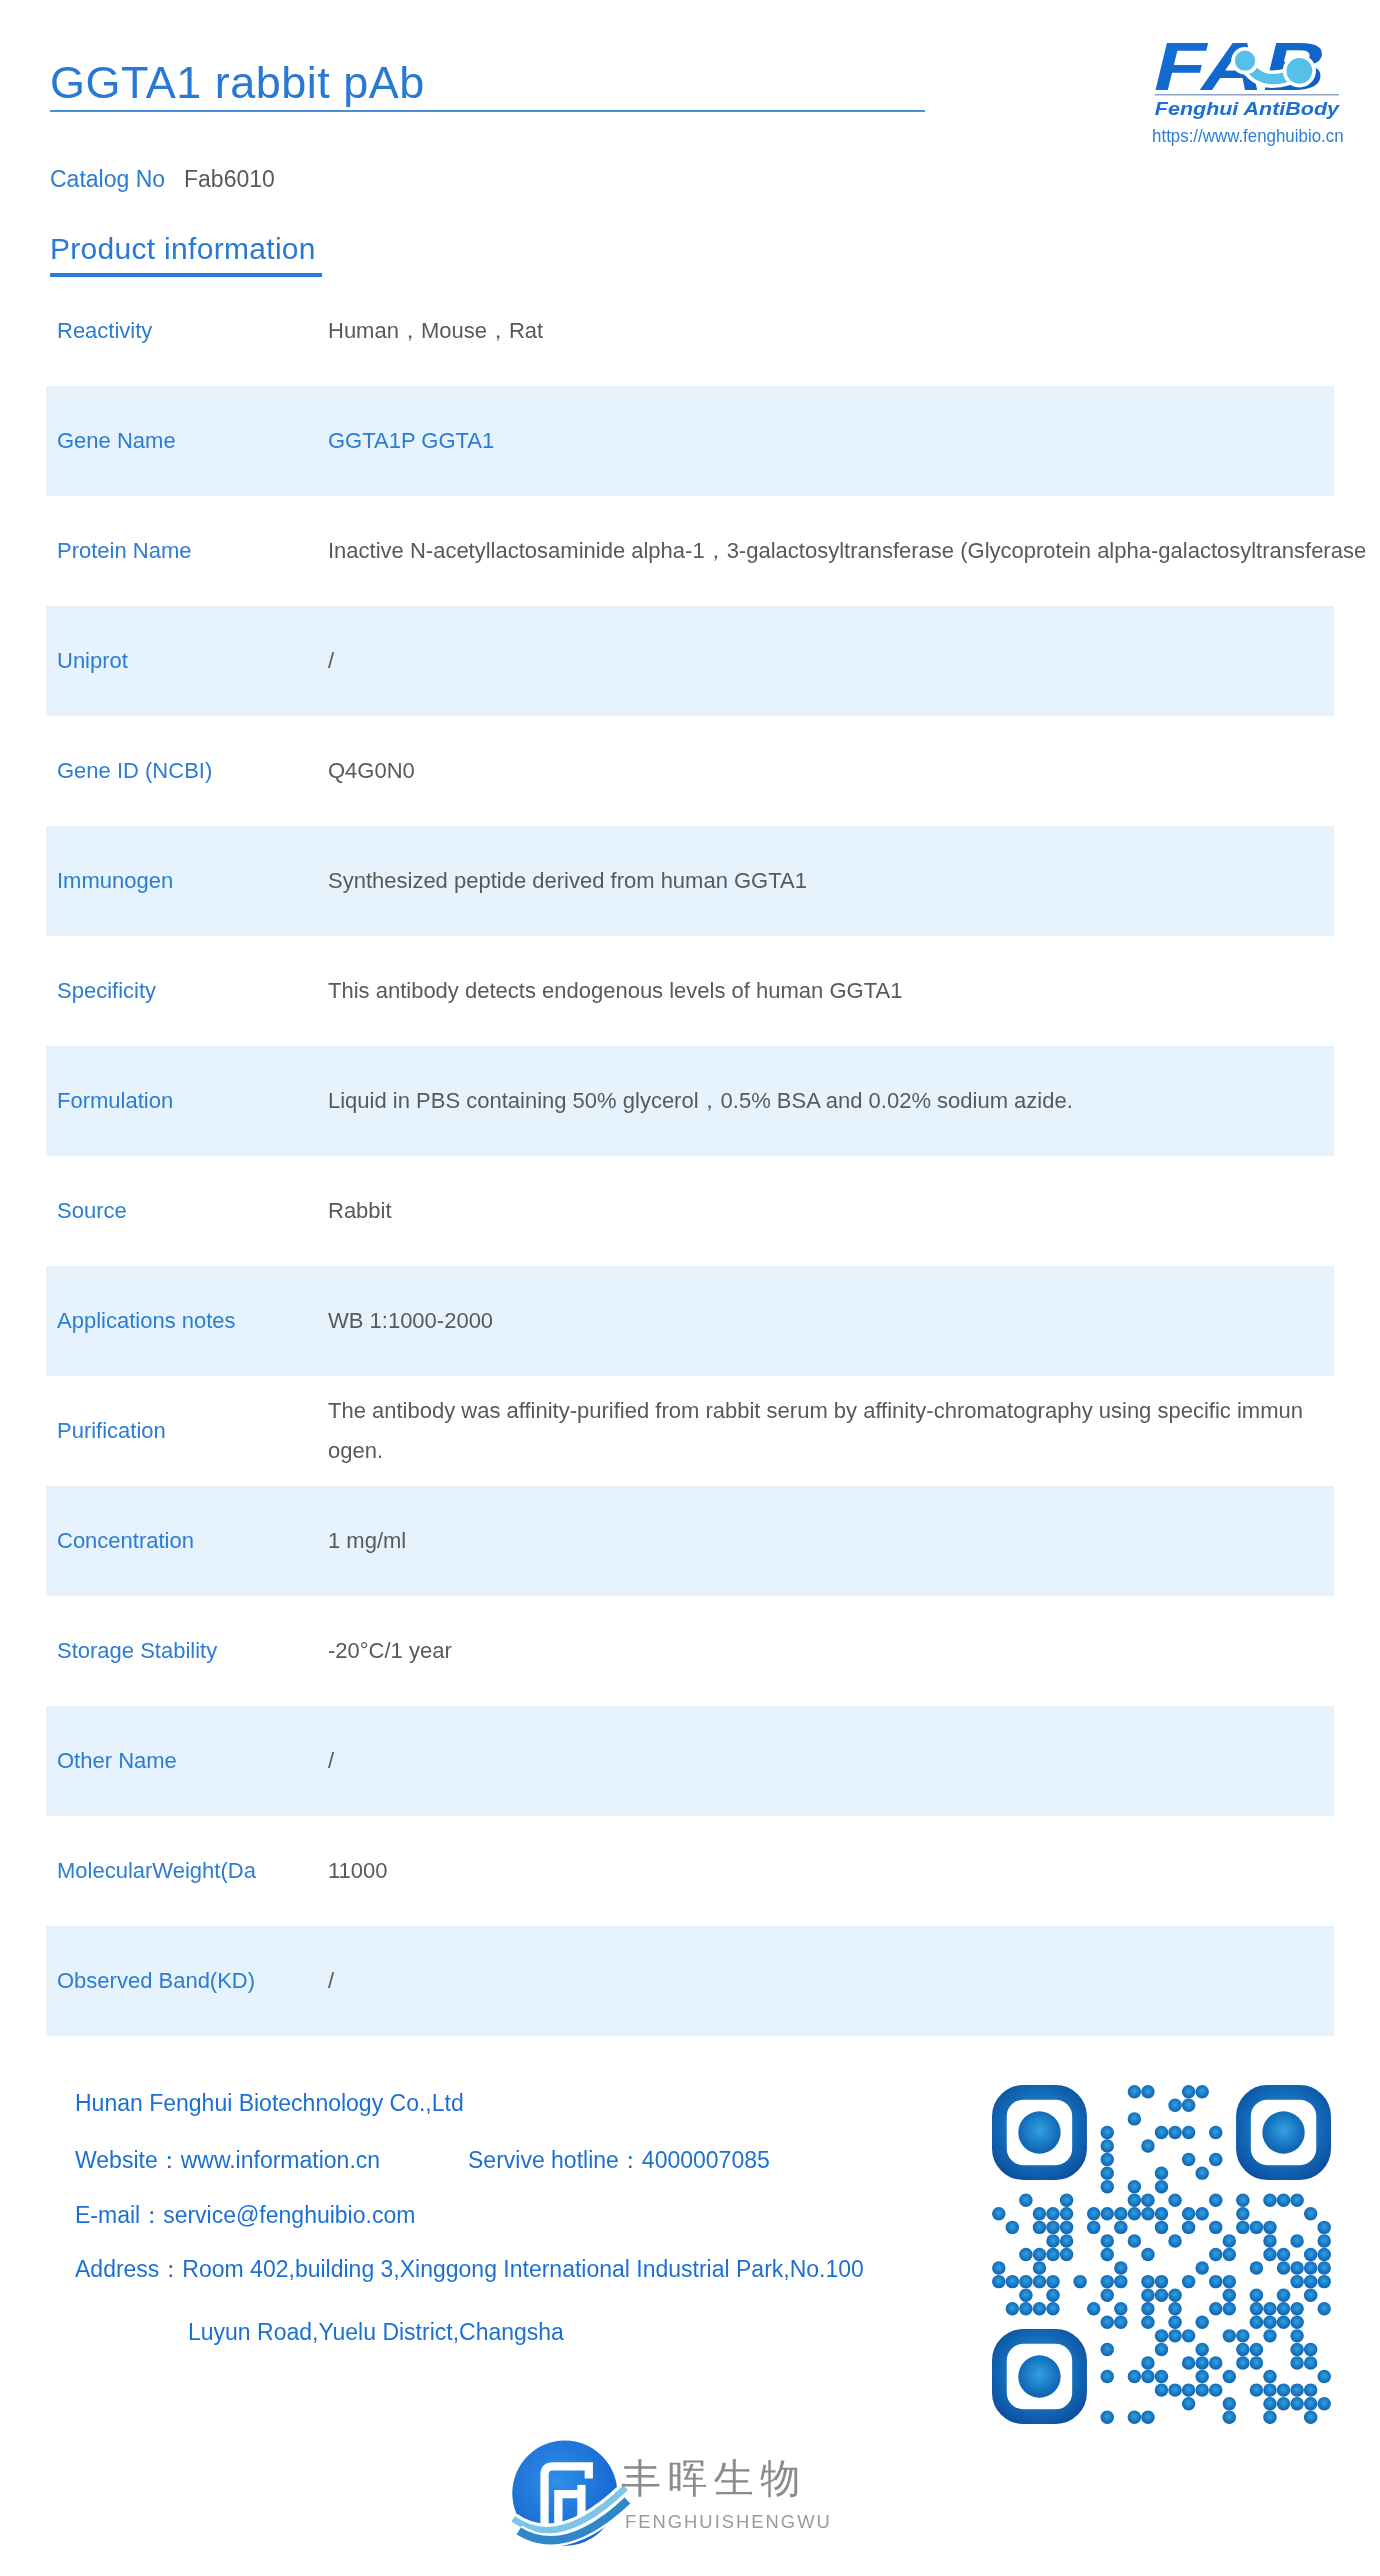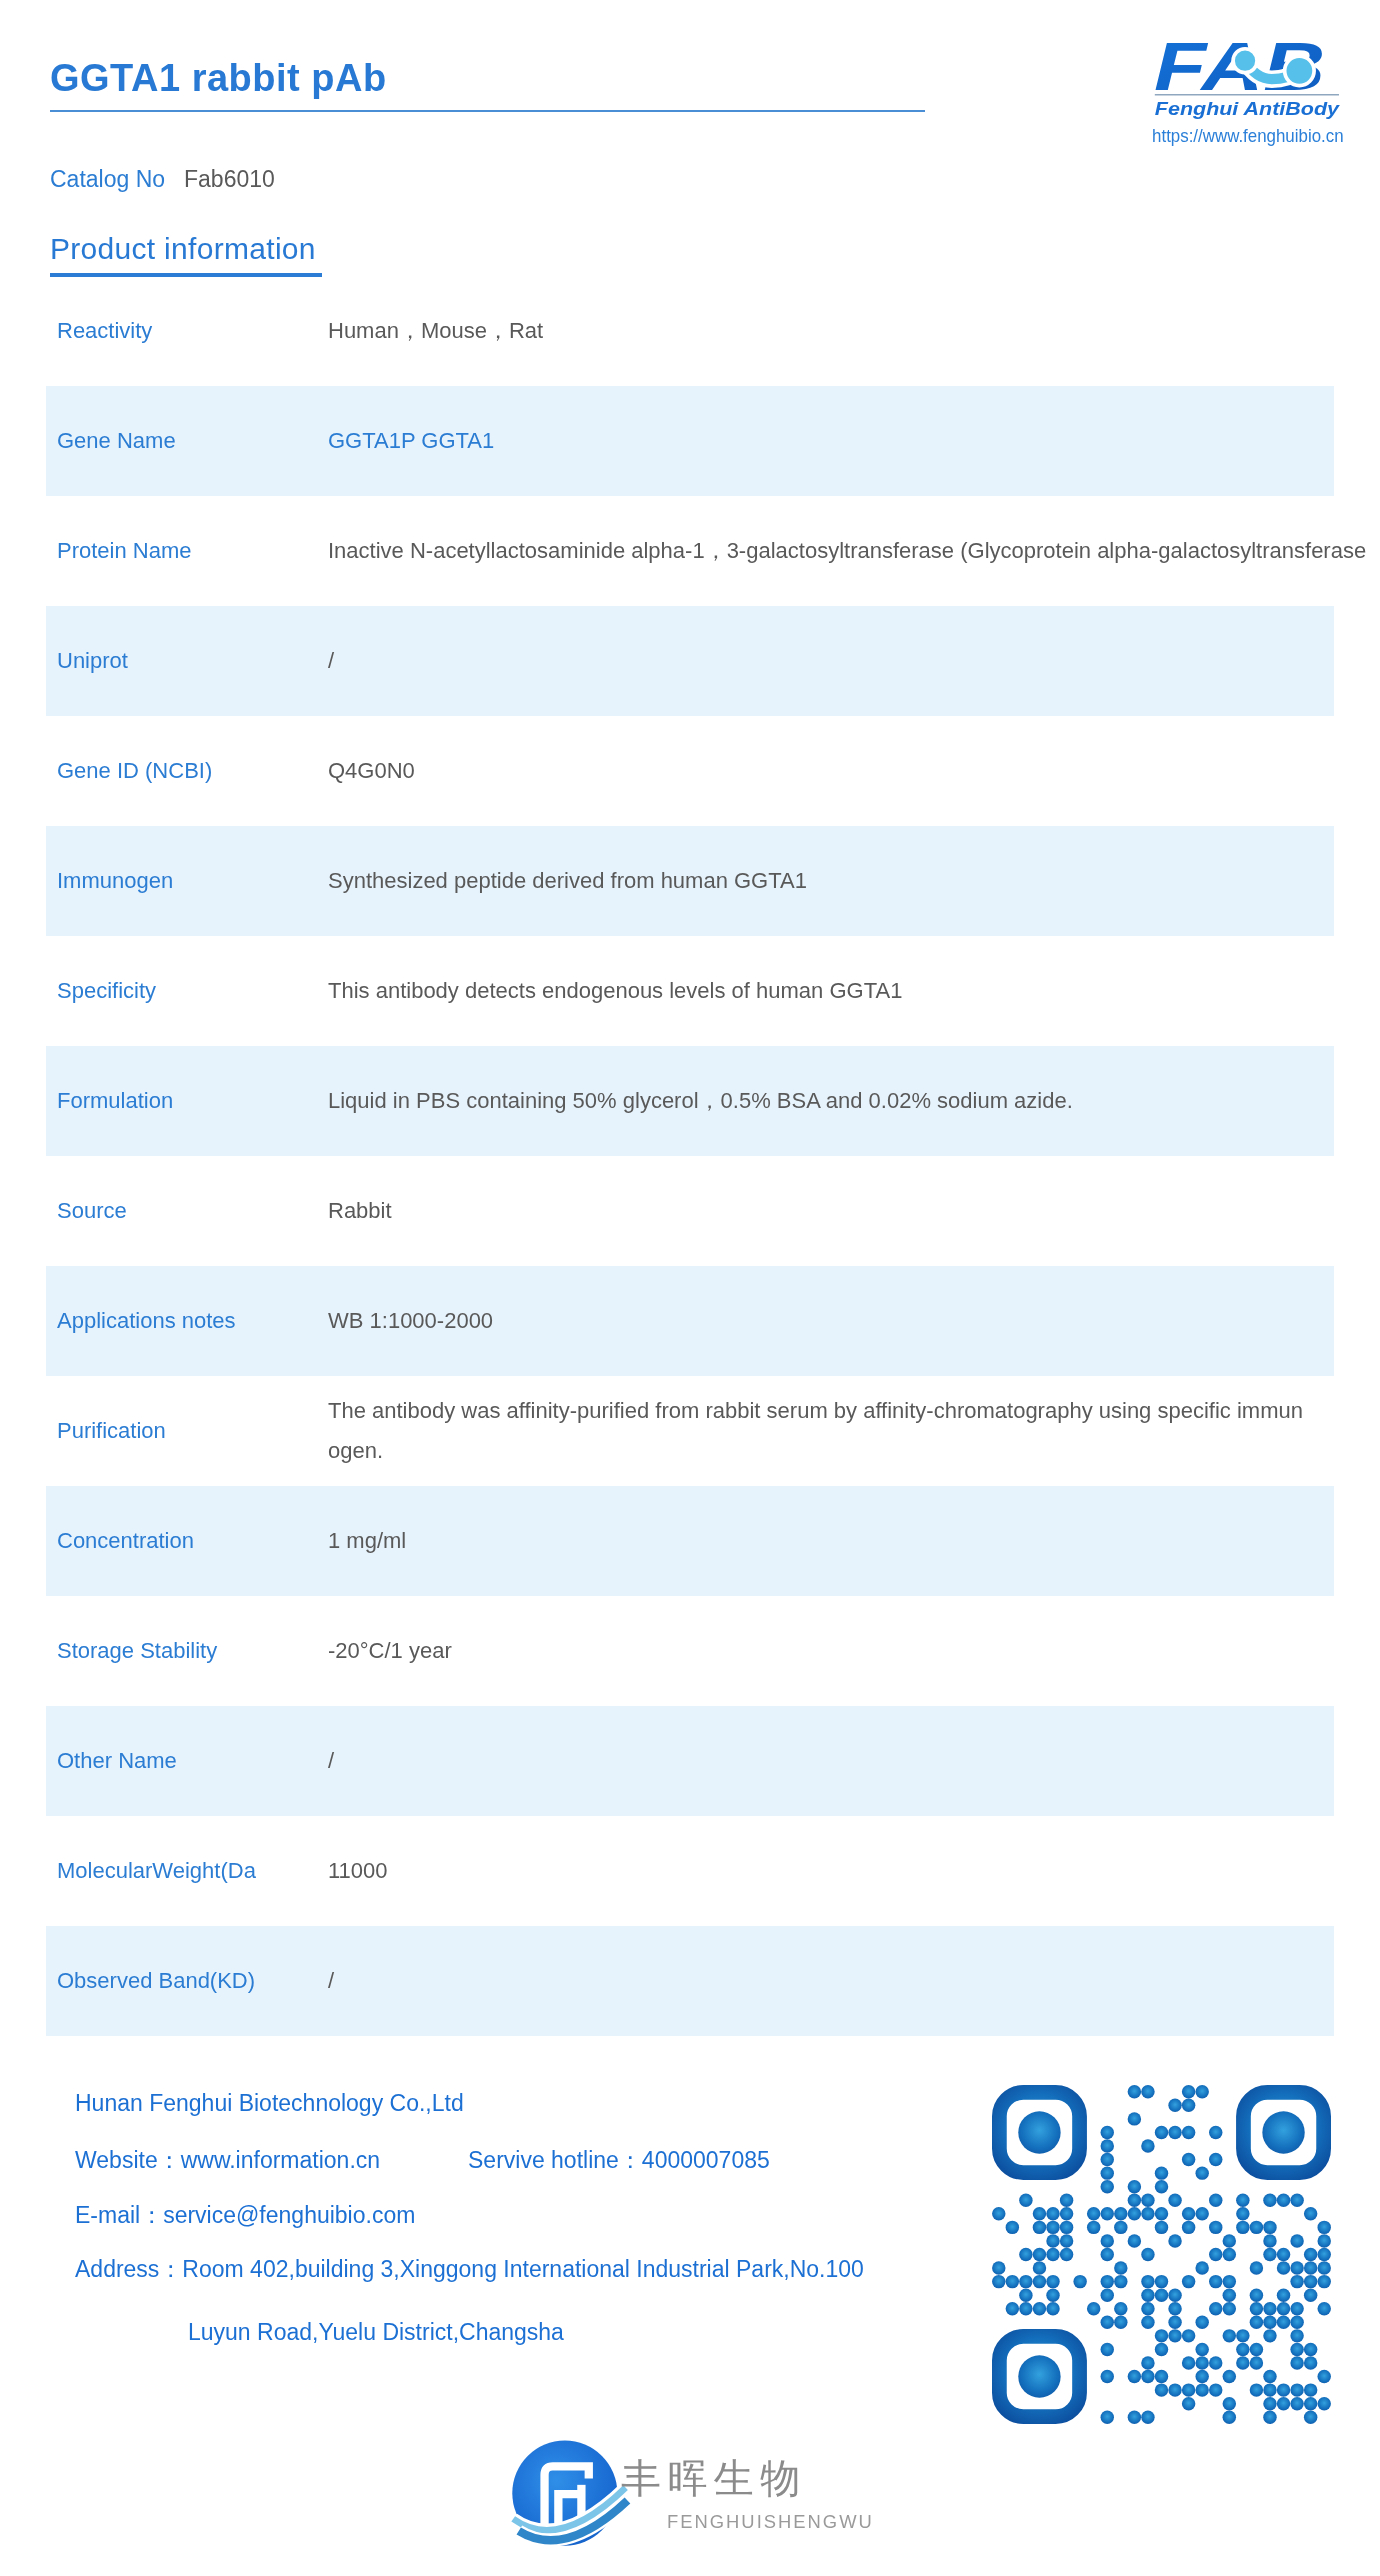--- a/index.html
+++ b/index.html
@@ -10,21 +10,21 @@
     --row-shade:#e7f3fc;
   }
   *{margin:0;padding:0;box-sizing:border-box;}
   html,body{background:#fff;}
   .page{
     position:relative;width:1380px;height:2576px;background:#fff;overflow:hidden;
     font-family:"Liberation Sans",sans-serif;
   }
   
   .doc-title{
-    position:absolute;left:50px;top:57px;font-size:38px;font-weight:700;
+    position:absolute;left:50px;top:57px;font-size:45px;font-weight:400;
     color:var(--title-blue);letter-spacing:0.5px;
   }
   .title-underline{position:absolute;left:50px;top:110px;width:875px;height:1.8px;background:#4a8ed6;}
   .catalog-line{position:absolute;left:50px;top:166px;font-size:23px;}
   .catalog-label{color:var(--label-blue);}
   .catalog-value{position:absolute;left:134px;top:0;color:var(--value-gray);white-space:nowrap;}
   .brand-logo{position:absolute;left:1141px;top:22px;width:221px;height:129px;}
   
   .section-heading{
     position:absolute;left:50px;top:232px;font-size:30px;font-weight:400;
@@ -52,21 +52,21 @@
   .qr-wrap{position:absolute;left:992px;top:2085px;width:339px;height:339px;}
   
   .bottom-logo{position:absolute;left:504px;top:2436px;width:478px;height:129px;}
   .globe{position:absolute;left:0;top:0;width:129px;height:129px;}
   .cn-name{
     position:absolute;left:117px;top:14.7px;font-size:40px;color:#8b8b8b;
     letter-spacing:6.4px;font-weight:500;white-space:nowrap;
   }
   .en-name{
     position:absolute;left:121px;top:75px;font-size:18.4px;color:#9a9a9a;
-    letter-spacing:2px;white-space:nowrap;margin-left:42px;
+    letter-spacing:2px;white-space:nowrap;
   }
 </style>
 </head>
 <body>
 
 <div class="page">
 
   <div class="doc-title">GGTA1 rabbit pAb</div>
   <div class="title-underline"></div>
 

